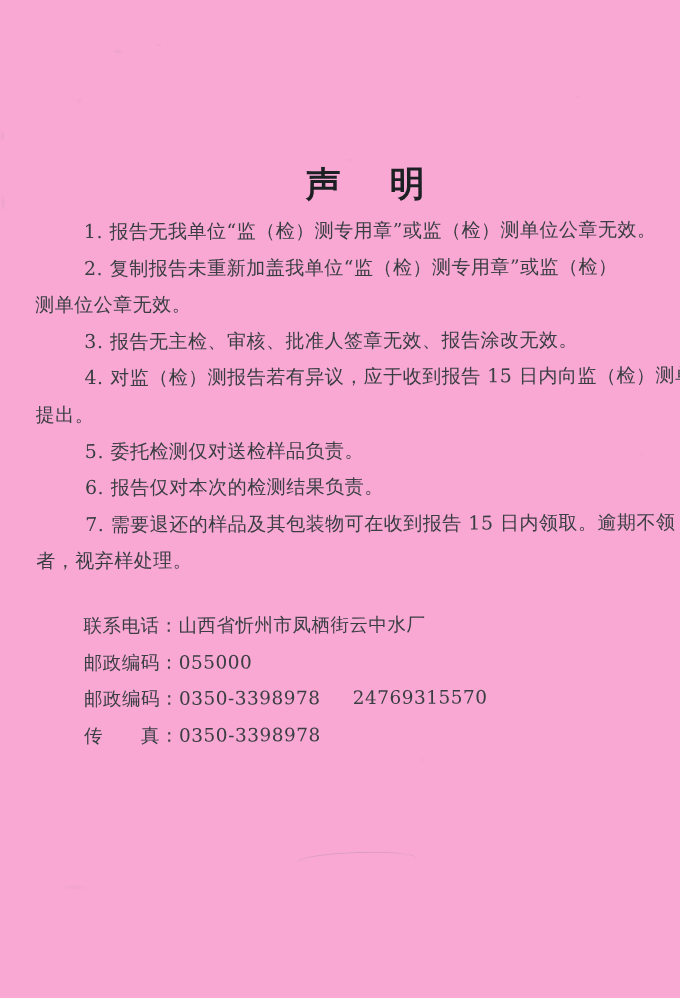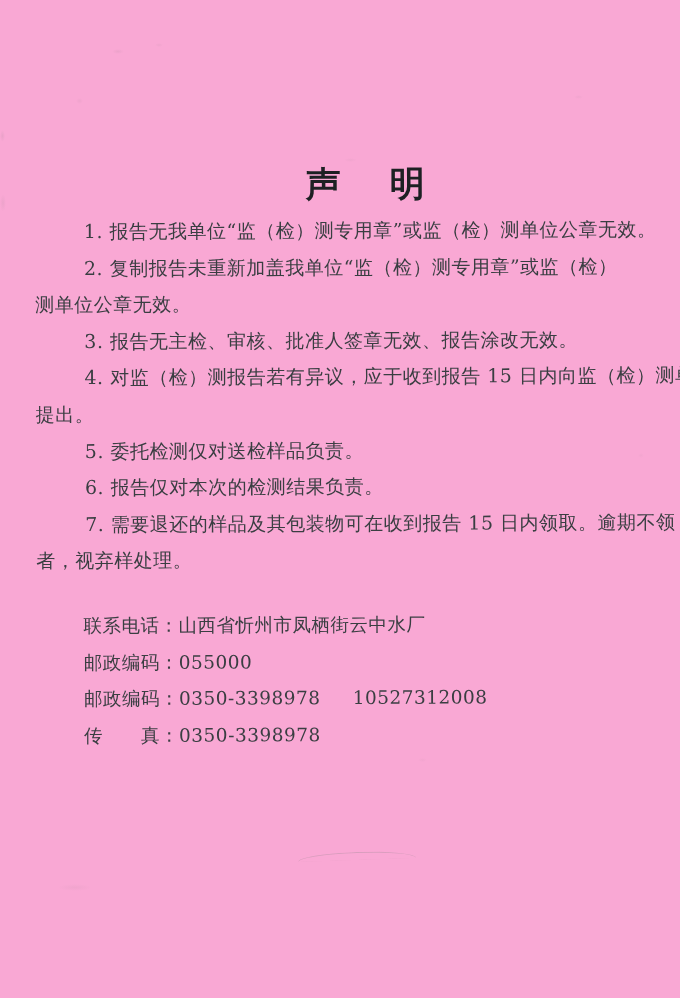--- a/index.html
+++ b/index.html
@@ -123,21 +123,21 @@
     </div>
 
     <div class="contact">
       <div class="contact-line">
         <span>联系电话：</span><span>山西省忻州市凤栖街云中水厂</span>
       </div>
       <div class="contact-line">
         <span>邮政编码：</span><span>055000</span>
       </div>
       <div class="contact-line">
-        <span>邮政编码：</span><span>0350-3398978</span><span class="gap"></span><span>10527312008</span>
+        <span>邮政编码：</span><span>0350-3398978</span><span class="gap"></span><span>24769315570</span>
       </div>
       <div class="contact-line">
         <span>传　　真：</span><span>0350-3398978</span>
       </div>
     </div>
 
   </div>
 
   <svg class="stamp" viewBox="0 0 26 96" xmlns="http://www.w3.org/2000/svg">
     <g fill="none" stroke="#c4566b" stroke-width="2.6" stroke-linecap="round" stroke-linejoin="round">

